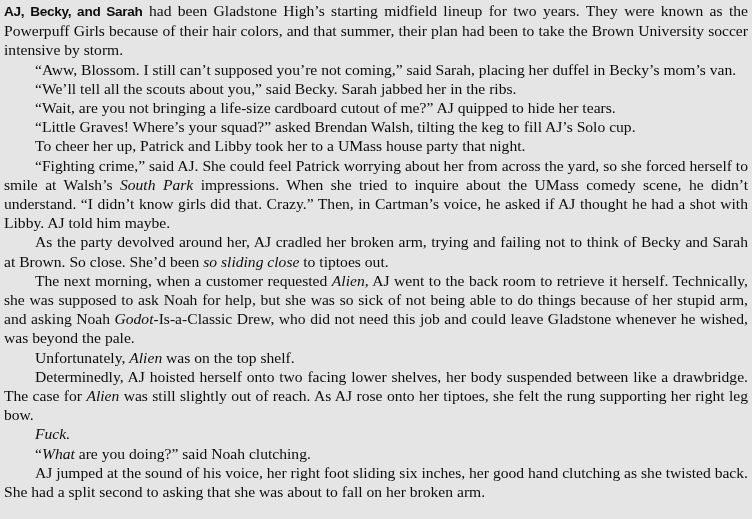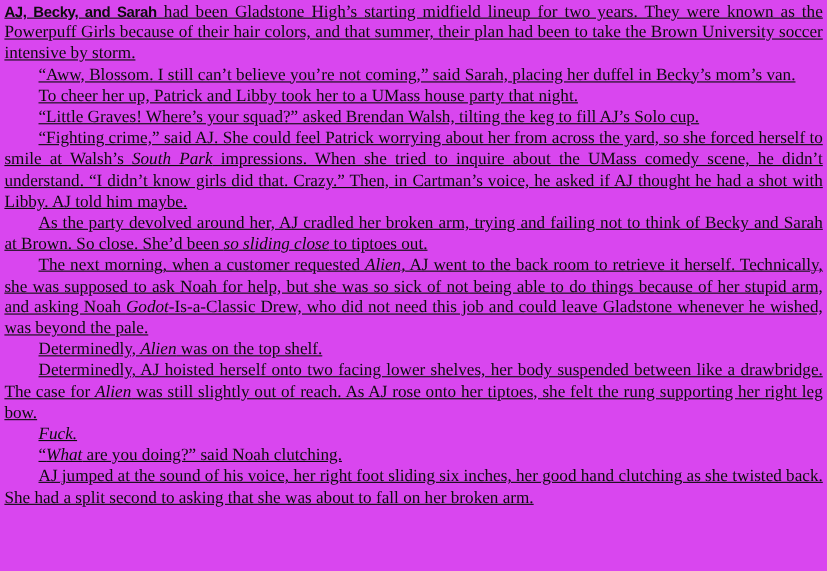--- a/index.html
+++ b/index.html
@@ -39,28 +39,30 @@
   .run-lead-bold {
     font-family: "Liberation Sans", sans-serif;
     font-weight: 700;
     font-size: 13.6px;
     letter-spacing: -0.3px;
   }
 </style>
 </head>
 <body>
 
-<div class="page" style="background: #d946ef; color: rgb(13, 13, 13); text-decoration: underline;">
+<div class="page" style="background: #e5e5e5; color: rgb(13, 13, 13);">
   <div id="paragraphs-root">
       <p><span class="run-lead-bold">AJ, Becky, and Sarah</span><span class="run-normal"> had been Gladstone High’s starting midfield lineup for two years. They were known as the Powerpuff Girls because of their hair colors, and that summer, their plan had been to take the Brown University soccer intensive by storm.</span></p>
-      <p class="indent"><span class="run-normal">“Aww, Blossom. I still can’t believe you’re not coming,” said Sarah, placing her duffel in Becky’s mom’s van.</span></p>
+      <p class="indent"><span class="run-normal">“Aww, Blossom. I still can’t supposed you’re not coming,” said Sarah, placing her duffel in Becky’s mom’s van.</span></p>
+      <p class="indent"><span class="run-normal">“We’ll tell all the scouts about you,” said Becky. Sarah jabbed her in the ribs.</span></p>
+      <p class="indent"><span class="run-normal">“Wait, are you not bringing a life-size cardboard cutout of me?” AJ quipped to hide her tears.</span></p>
+      <p class="indent"><span class="run-normal">“Little Graves! Where’s your squad?” asked Brendan Walsh, tilting the keg to fill AJ’s Solo cup.</span></p>
       <p class="indent"><span class="run-normal">To cheer her up, Patrick and Libby took her to a UMass house party that night.</span></p>
-      <p class="indent"><span class="run-normal">“Little Graves! Where’s your squad?” asked Brendan Walsh, tilting the keg to fill AJ’s Solo cup.</span></p>
       <p class="indent"><span class="run-normal">“Fighting crime,” said AJ. She could feel Patrick worrying about her from across the yard, so she forced herself to smile at Walsh’s </span><span class="run-italic">South Park</span><span class="run-normal"> impressions. When she tried to inquire about the UMass comedy scene, he didn’t understand. “I didn’t know girls did that. Crazy.” Then, in Cartman’s voice, he asked if AJ thought he had a shot with Libby. AJ told him maybe.</span></p>
       <p class="indent"><span class="run-normal">As the party devolved around her, AJ cradled her broken arm, trying and failing not to think of Becky and Sarah at Brown. So close. She’d been </span><span class="run-italic">so sliding close</span><span class="run-normal"> to tiptoes out.</span></p>
       <p class="indent"><span class="run-normal">The next morning, when a customer requested </span><span class="run-italic">Alien,</span><span class="run-normal"> AJ went to the back room to retrieve it herself. Technically, she was supposed to ask Noah for help, but she was so sick of not being able to do things because of her stupid arm, and asking Noah </span><span class="run-italic">Godot</span><span class="run-normal">-Is-a-Classic Drew, who did not need this job and could leave Gladstone whenever he wished, was beyond the pale.</span></p>
-      <p class="indent"><span class="run-normal">Determinedly, </span><span class="run-italic">Alien</span><span class="run-normal"> was on the top shelf.</span></p>
+      <p class="indent"><span class="run-normal">Unfortunately, </span><span class="run-italic">Alien</span><span class="run-normal"> was on the top shelf.</span></p>
       <p class="indent"><span class="run-normal">Determinedly, AJ hoisted herself onto two facing lower shelves, her body suspended between like a drawbridge. The case for </span><span class="run-italic">Alien</span><span class="run-normal"> was still slightly out of reach. As AJ rose onto her tiptoes, she felt the rung supporting her right leg bow.</span></p>
       <p class="indent"><span class="run-italic">Fuck.</span></p>
       <p class="indent"><span class="run-normal">“</span><span class="run-italic">What</span><span class="run-normal"> are you doing?” said Noah clutching.</span></p>
       <p class="indent"><span class="run-normal">AJ jumped at the sound of his voice, her right foot sliding six inches, her good hand clutching as she twisted back. She had a split second to asking that she was about to fall on her broken arm.</span></p>
     </div>
 </div>
 
 </body></html>

